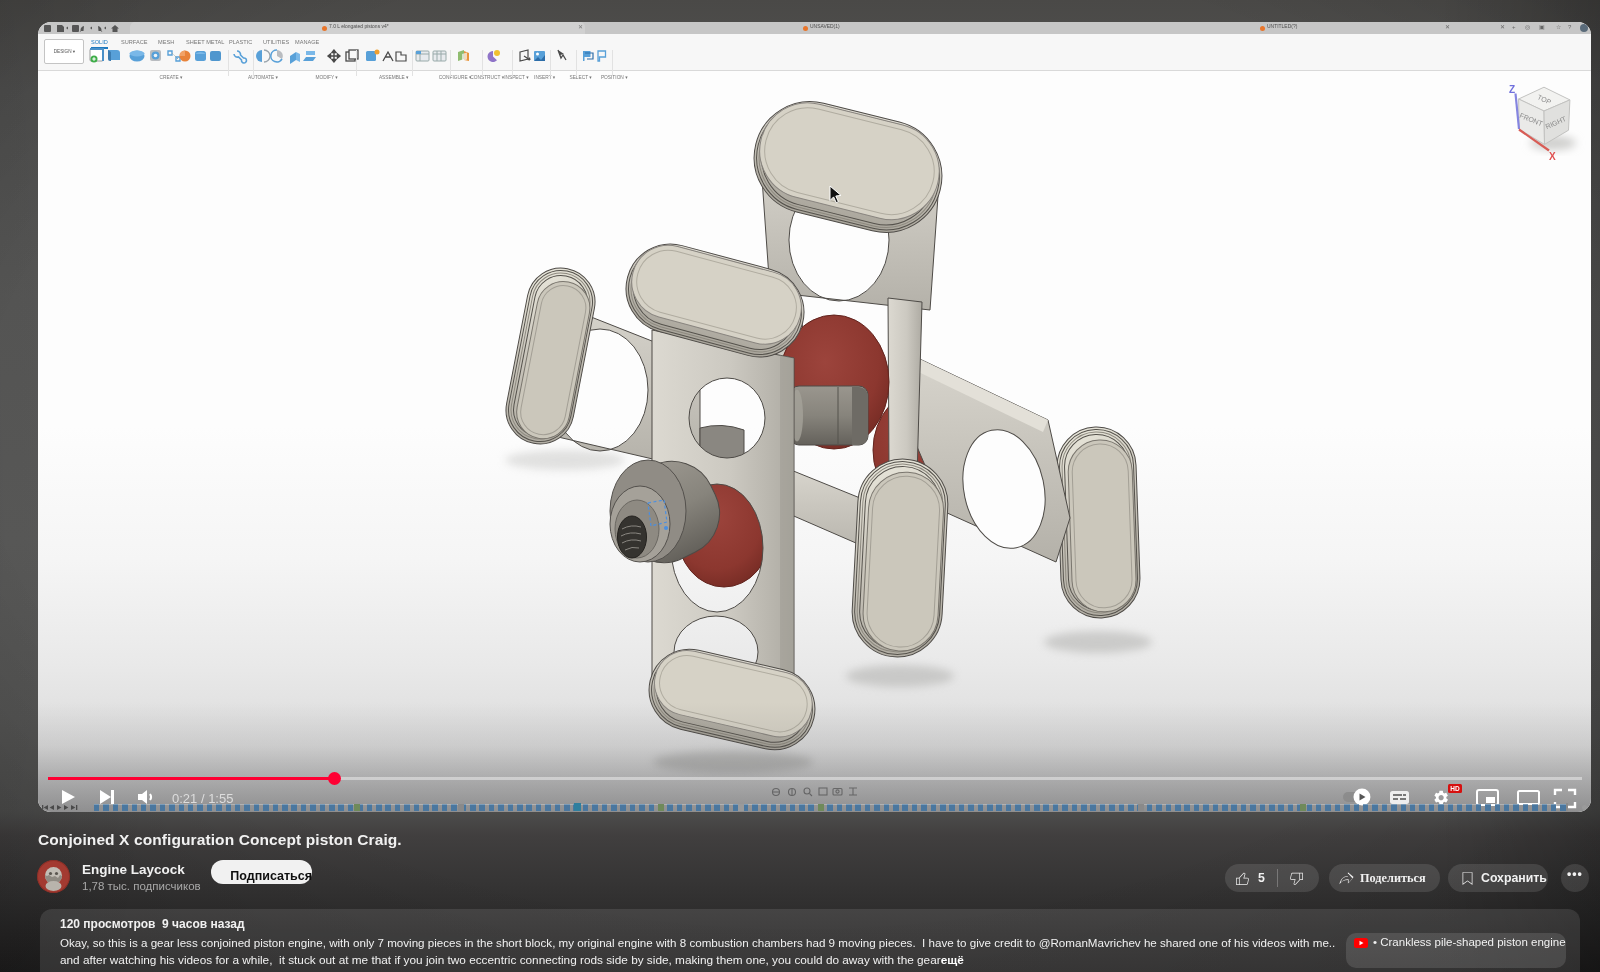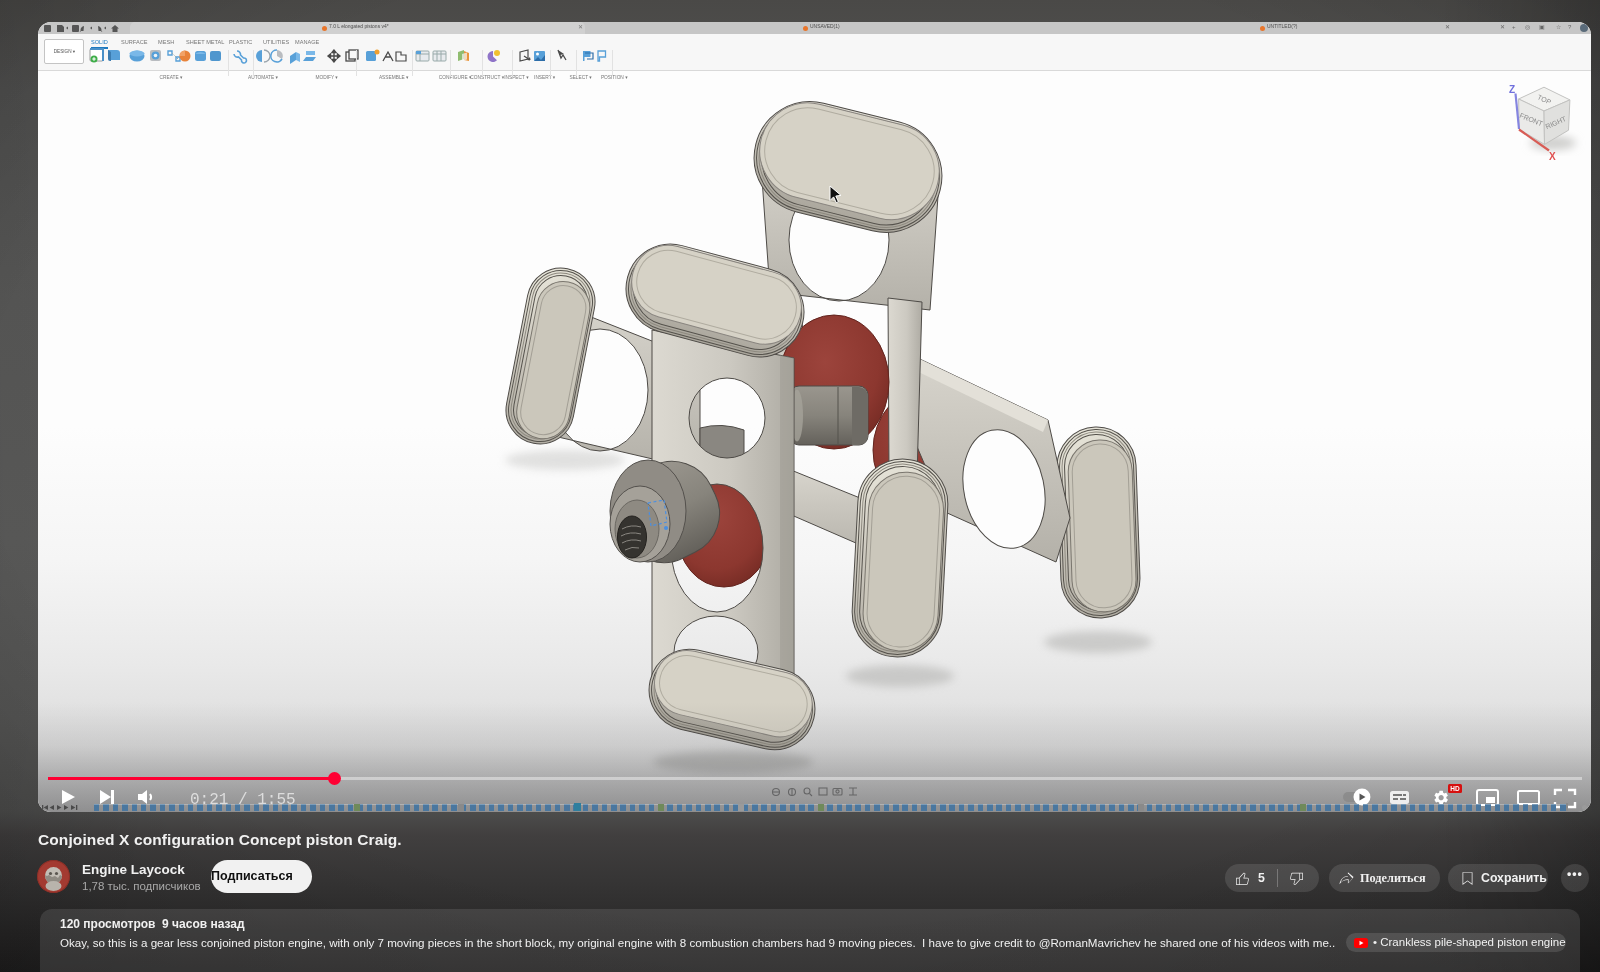--- a/index.html
+++ b/index.html
@@ -30,39 +30,39 @@
 .vsep{position:absolute;top:16px;width:1px;height:26px;background:#e2e2e2;}
 
 #cv{position:absolute;left:0;top:49px;width:100%;height:741px;
   background:linear-gradient(#fdfdfd 0%,#fdfdfd 48%,#f5f5f5 66%,#e9e9e9 80%,#dcdcdc 91%,#d2d2d2 100%);}
 
 #ytgrad{position:absolute;left:0;bottom:0;width:100%;height:110px;
   background:linear-gradient(rgba(60,60,60,0) 0%,rgba(60,60,62,.10) 40%,rgba(55,55,57,.30) 75%,rgba(50,50,52,.42) 100%);}
 #bar-red{position:absolute;left:10px;top:754.5px;width:286px;height:3px;background:#f03;}
 #bar-rest{position:absolute;left:296px;top:754.5px;width:1248px;height:3px;background:rgba(255,255,255,.42);}
 #knob{position:absolute;left:289.5px;top:749.5px;width:13px;height:13px;border-radius:50%;background:#f03;}
-#timetx{position:absolute;left:152px;top:769px;font-size:16px;color:#ddd;font-family:Liberation Mono, monospace;}
+#timetx{position:absolute;left:134px;top:769px;font-size:13px;color:#ddd;}
 
 #ftl{position:absolute;left:0px;top:781px;width:1553px;height:9px;}
 #ftl .icons{position:absolute;left:56px;top:1px;width:1472px;height:7px;
   background:
    repeating-linear-gradient(180deg,rgba(255,255,255,.28) 0 1px,rgba(0,0,0,0) 1px 7px),
    repeating-linear-gradient(90deg,#4a779f 0px,#4a779f 5.5px,rgba(0,0,0,0) 5.5px,rgba(0,0,0,0) 9.4px);}
 
 #title{position:absolute;left:38px;top:831px;color:#f1f1f1;font-size:15.5px;font-weight:bold;letter-spacing:.1px;}
 #avatar{position:absolute;left:37px;top:860px;width:33px;height:33px;border-radius:50%;overflow:hidden;}
 #chname{position:absolute;left:82px;top:862px;color:#f1f1f1;font-size:13.5px;font-weight:bold;}
 #chsubs{position:absolute;left:82px;top:879.5px;color:#a8a8a8;font-size:11.5px;}
-#subbtn{position:absolute;left:211px;top:860px;width:101px;height:33px;border-radius:17px;background:#f1f1f1;color:#0f0f0f;font-size:12.5px;font-weight:bold;text-align:left;line-height:33px;}
+#subbtn{position:absolute;left:211px;top:860px;width:101px;height:24px;border-radius:17px;background:#f1f1f1;color:#0f0f0f;font-size:12.5px;font-weight:bold;text-align:right;line-height:33px;}
 .pill{position:absolute;top:864px;height:28px;border-radius:14px;background:rgba(255,255,255,.115);color:#f1f1f1;font-size:12.3px;font-weight:bold;}
 #descbox{position:absolute;left:40px;top:909px;width:1540px;height:75px;border-radius:12px;background:rgba(255,255,255,.105);color:#f1f1f1;}
 #descbox .hd{position:absolute;left:20px;top:8px;font-size:12px;font-weight:bold;}
 #descbox .l1{position:absolute;left:20px;top:26.5px;font-size:11.6px;white-space:nowrap;}
 #descbox .l2{position:absolute;left:20px;top:43.5px;font-size:11.8px;white-space:nowrap;}
-#linkpill{position:absolute;left:1306px;top:24px;width:220px;height:19px;border-radius:10px;background:rgba(255,255,255,.12);font-size:11.5px;color:#f1f1f1;line-height:19px;}
+#linkpill{position:absolute;left:1306px;top:24px;width:220px;height:35px;border-radius:10px;background:rgba(255,255,255,.12);font-size:11.5px;color:#f1f1f1;line-height:19px;}
 </style>
 </head>
 <body>
 <div id="player">
   <div id="cv"></div>
   <svg id="model" class="ab" style="left:0;top:0" width="1553" height="790" viewBox="38 22 1553 790">
     <defs>
       <linearGradient id="met" x1="0" y1="0" x2="1" y2="0">
         <stop offset="0" stop-color="#dcd9d1"></stop>
           <stop offset=".55" stop-color="#ccc9c1"></stop>
@@ -465,20 +465,21 @@
       <path d="M18,4v15.06l-5.42-3.87L12,14.77l-0.58,0.42L6,19.06V4H18 M19,3H5v18l7-5l7,5V3L19,3z"></path>
     </svg>
   <span class="ab" style="left:33px;top:6.5px">Сохранить</span>
 </div>
 <div class="pill" id="more" style="left:1561px;width:28px;">
   <span class="ab" style="left:6px;top:3px;letter-spacing:1px;font-weight:bold">•••</span>
 </div>
 <div id="descbox">
   <div class="hd">120 просмотров&nbsp; 9 часов назад</div>
   <div class="l1">Okay, so this is a gear less conjoined piston engine, with only 7 moving pieces in the short block, my original engine with 8 combustion chambers had 9 moving pieces.&nbsp; I have to give credit to @RomanMavrichev he shared one of his videos with me..</div>
+  <div class="l2">and after watching his videos for a while,&nbsp; it stuck out at me that if you join two eccentric connecting rods side by side, making them one, you could do away with the gear<b style="color:#fff">ещё</b></div>
   <div id="linkpill">
     <svg class="ab" style="left:8px;top:4.5px" width="14" height="10" viewBox="0 0 14 10">
         <rect width="14" height="10" rx="2.5" fill="#f00"></rect>
         <path d="M5.5 2.8 L9.5 5 L5.5 7.2Z" fill="#fff"></path>
       </svg>
     <span class="ab" style="left:27px">• Crankless pile-shaped piston engine</span>
   </div>
 </div>
 
 </body></html>

